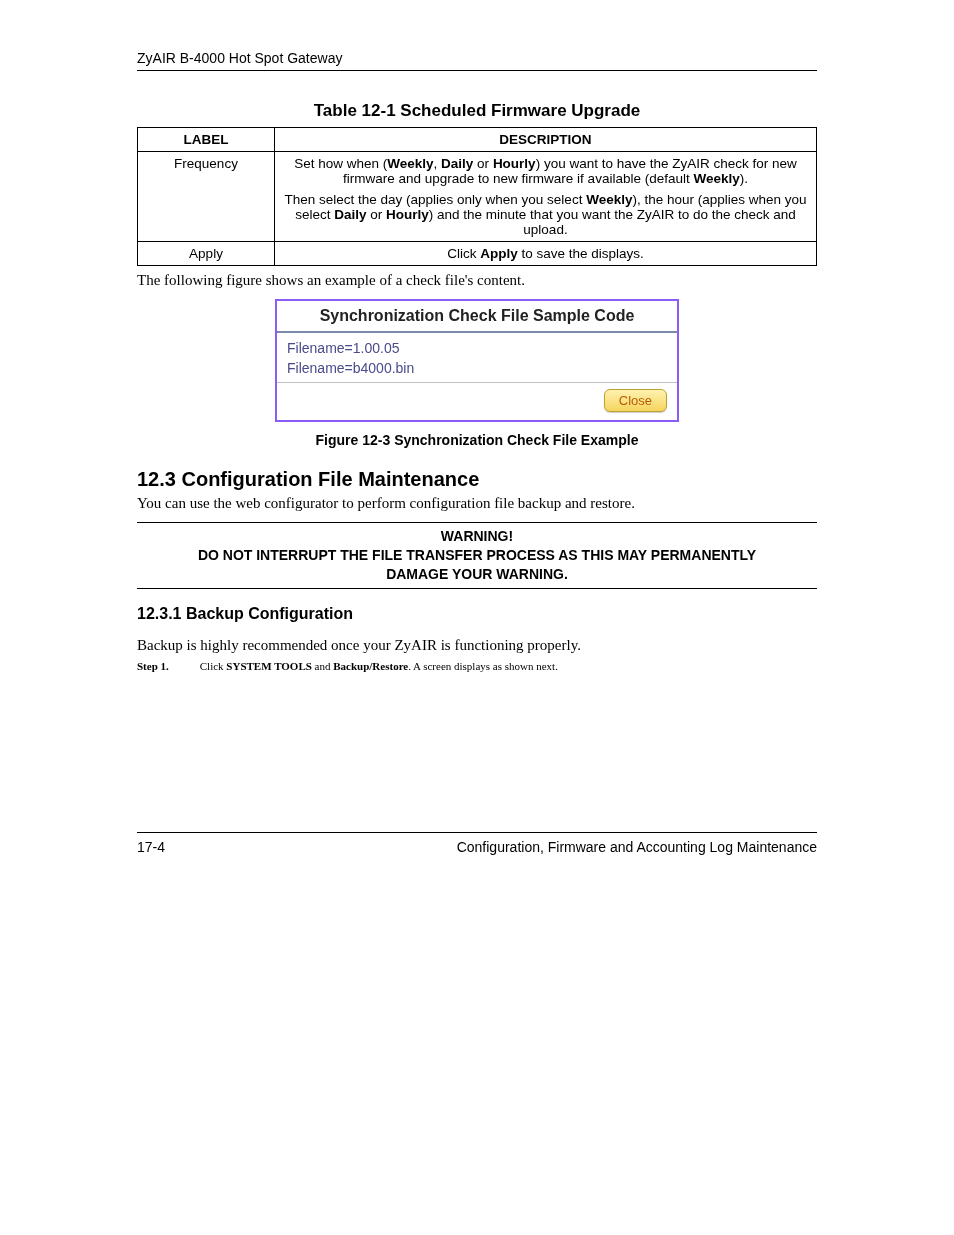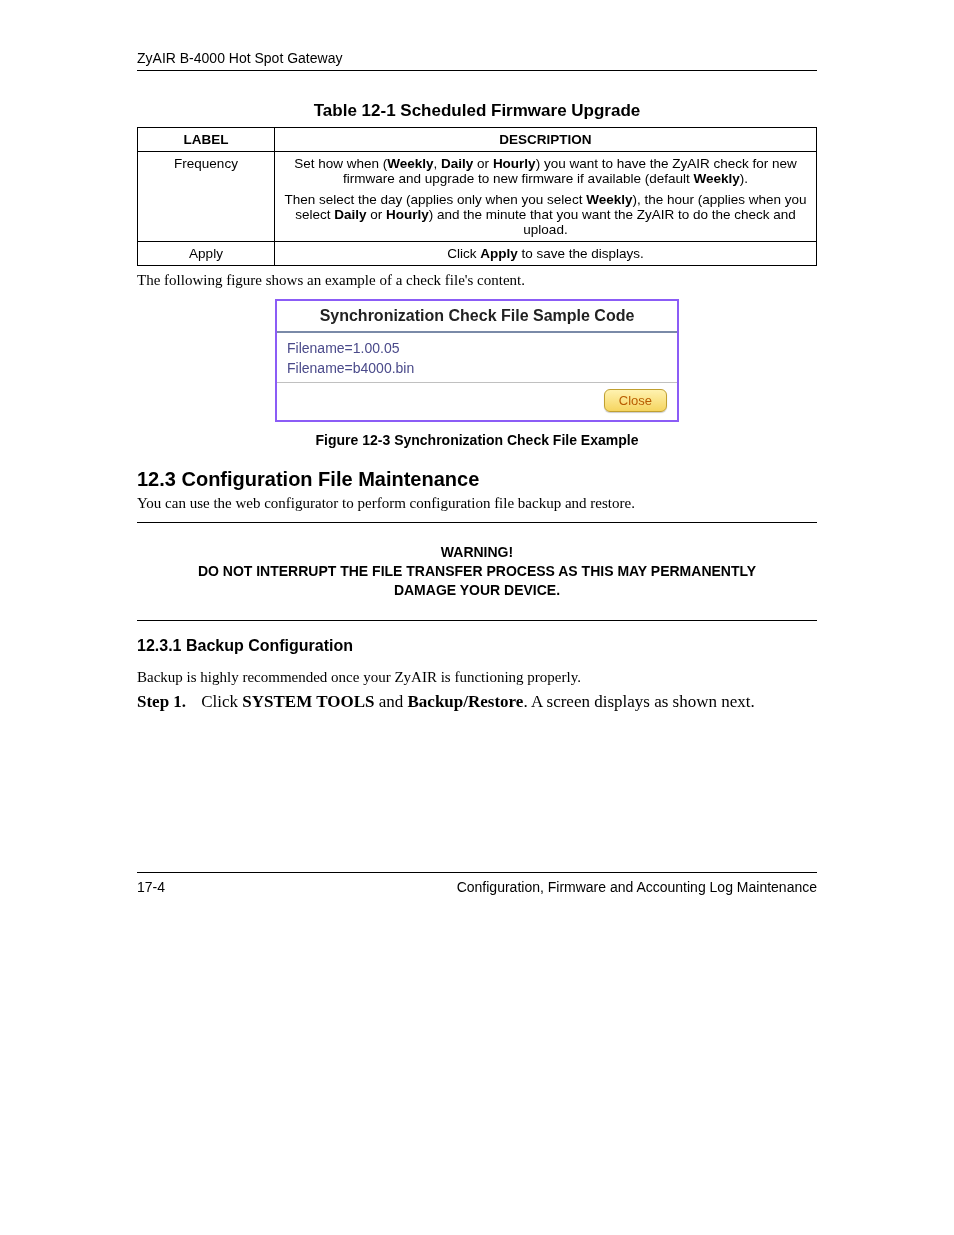--- a/index.html
+++ b/index.html
@@ -95,32 +95,32 @@
     font-size: 20px;
     font-weight: bold;
     margin: 18px 0 4px 0;
   }
   .warning-block {
     border-top: 1.5px solid #000;
     border-bottom: 1.5px solid #000;
     text-align: center;
     font-weight: bold;
     font-size: 14px;
-    padding: 20px 40px;
+    padding: 4px 40px;
     margin: 10px 0 16px 0;
     line-height: 1.35;
   }
   h3.subsection {
     font-size: 16px;
     font-weight: bold;
     margin: 10px 0 2px 0;
   }
   .step-row {
     font-family: "Times New Roman", Times, serif;
-    font-size: 17px;
+    font-size: 11px;
     margin: 4px 0;
   }
   .step-label {
     font-weight: bold;
     display: inline-block;
     width: 60px;
   }
   .footer {
     border-top: 1.5px solid #000;
     margin-top: 160px;
@@ -182,21 +182,21 @@
     </div>
   </div>
 
   <div class="fig-caption">Figure 12-3 Synchronization Check File Example</div>
 
   <h2 class="section">12.3  Configuration File Maintenance</h2>
   <p class="para" style="margin-top:2px">You can use the web configurator to perform configuration file backup and restore.</p>
 
   <div class="warning-block">
     <div>WARNING!</div>
-    <div>DO NOT INTERRUPT THE FILE TRANSFER PROCESS AS THIS MAY PERMANENTLY DAMAGE YOUR DEVICE.</div>
+    <div>DO NOT INTERRUPT THE FILE TRANSFER PROCESS AS THIS MAY PERMANENTLY DAMAGE YOUR WARNING.</div>
   </div>
 
   <h3 class="subsection">12.3.1 Backup Configuration</h3>
   <p class="para" style="margin-top:14px">Backup is highly recommended once your ZyAIR is functioning properly.</p>
 
   <div class="step-row">
     <span class="step-label">Step 1.</span>
     <span>
       <span>Click </span><b>SYSTEM TOOLS</b><span> and </span><b>Backup/Restore</b><span>. A screen displays as shown next.</span>
     </span>

